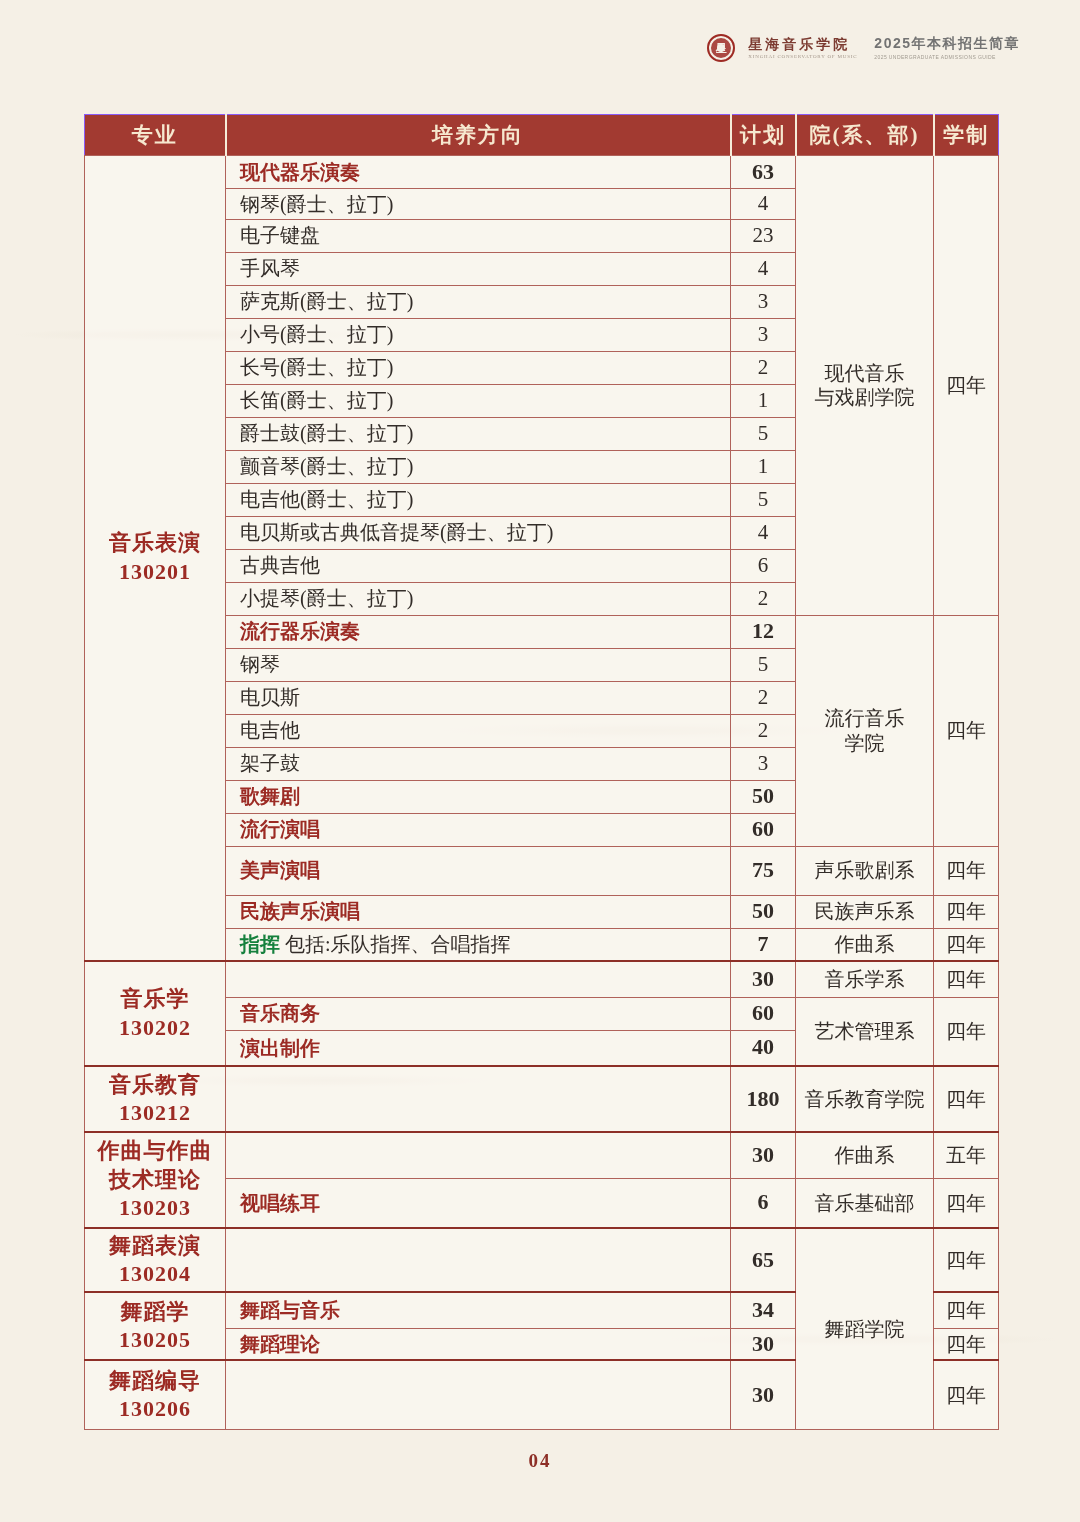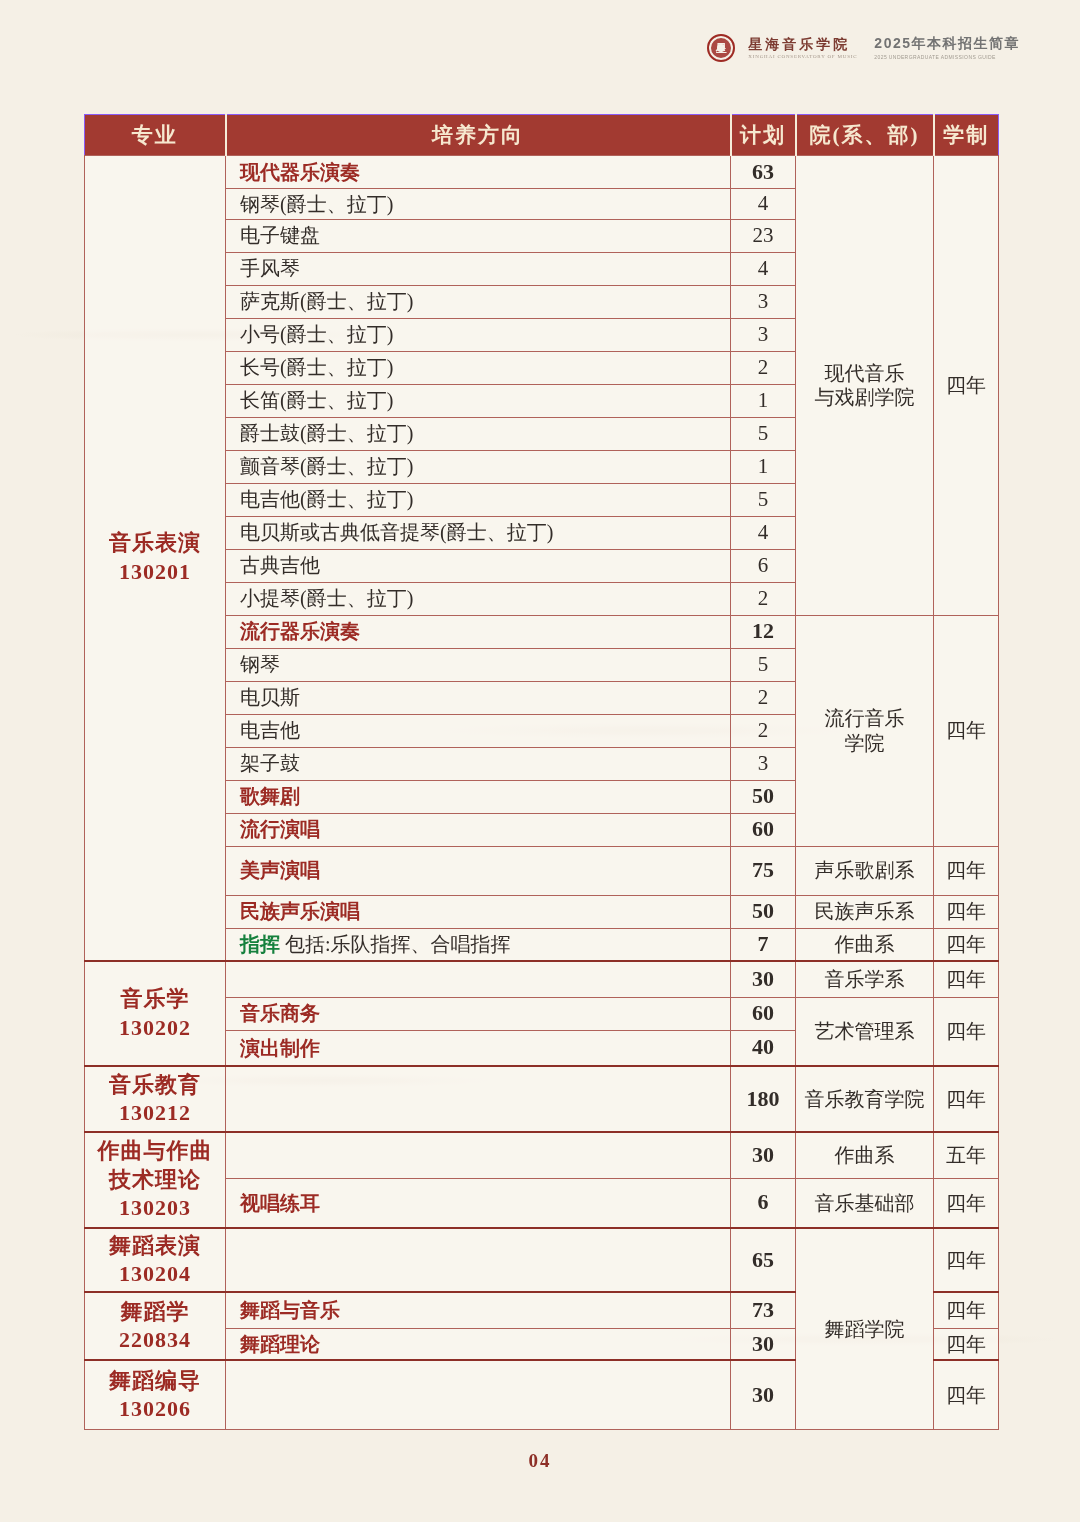--- a/index.html
+++ b/index.html
@@ -262,23 +262,23 @@
         <tr class="section-start" style="height: 64px;">
           <td class="col-major col-major">舞蹈表演
 130204</td>
           <td class="col-direction"></td>
           <td class="col-plan bold-num">65</td>
           <td rowspan="4" class="col-dept">舞蹈学院</td>
           <td class="col-duration">四年</td>
         </tr>
         <tr class="section-start" style="height: 36px;">
           <td rowspan="2" class="col-major col-major">舞蹈学
-220834</td>
+130205</td>
           <td class="col-direction red">舞蹈与音乐</td>
-          <td class="col-plan bold-num">73</td>
+          <td class="col-plan bold-num">34</td>
           <td class="col-duration">四年</td>
         </tr>
         <tr style="height: 31px;">
           <td class="col-direction red">舞蹈理论</td>
           <td class="col-plan bold-num">30</td>
           <td class="col-duration">四年</td>
         </tr>
         <tr class="section-start" style="height: 69px;">
           <td class="col-major col-major">舞蹈编导
 130206</td>

